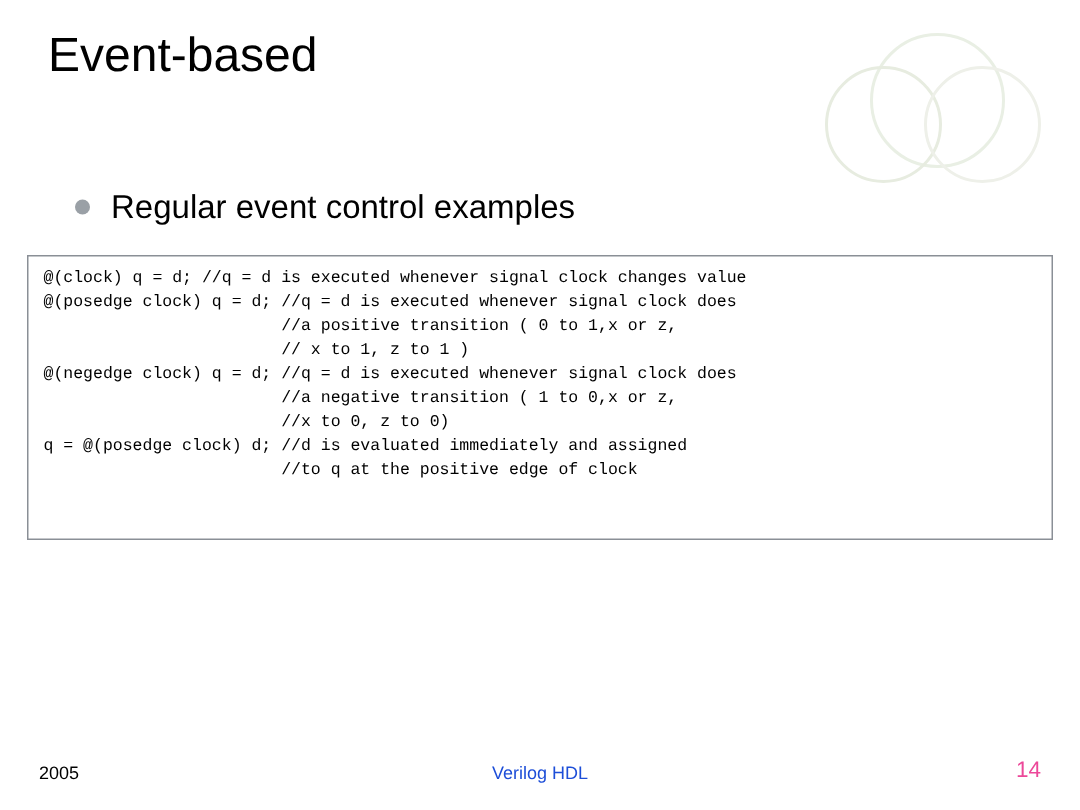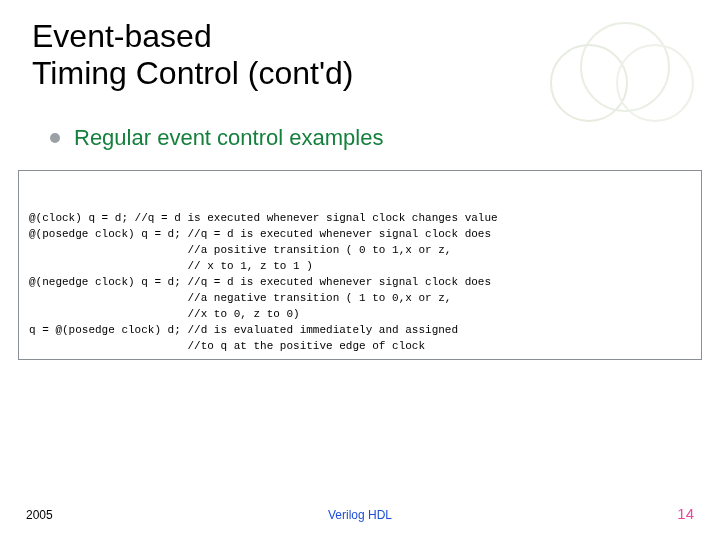--- a/index.html
+++ b/index.html
@@ -37,41 +37,40 @@
   .bullet-dot {
     width: 10px;
     height: 10px;
     border-radius: 50%;
     background: #9aa0a6;
     margin-right: 14px;
     flex: 0 0 auto;
   }
   .bullet-text {
     font-size: 22px;
-    color: #15803d;
+    color: #000000;
   }
   .code-box {
     position: absolute;
     top: 170px;
     left: 18px;
     width: 684px;
     height: 190px;
     border: 1px solid #8a8f96;
     background: #ffffff;
     box-sizing: border-box;
     padding: 8px 10px 8px 10px;
     overflow: hidden;
   }
   .code {
     font-family: "Courier New", Courier, monospace;
     font-size: 11px;
     line-height: 1.45;
     white-space: pre;
     color: #000;
-    margin-top: 32px;
   }
   .footer-left {
     position: absolute;
     bottom: 18px;
     left: 26px;
     font-size: 12px;
     color: #000000;
   }
   .footer-center {
     position: absolute;
@@ -112,21 +111,20 @@
 <div class="slide">
 
   <div class="circles">
     <div class="c c1"></div>
     <div class="c c2"></div>
     <div class="c c3"></div>
   </div>
 
   <div class="title">
     <span>Event-based</span><br>
-    <span>Timing Control (cont'd)</span>
   </div>
 
   <div class="bullet-row">
     <div class="bullet-dot"></div>
     <div class="bullet-text">Regular event control examples</div>
   </div>
 
   <div class="code-box">
     <div class="code"><span>@(clock) q = d; //q = d is executed whenever signal clock changes value</span>
 <span>@(posedge clock) q = d; //q = d is executed whenever signal clock does</span>

